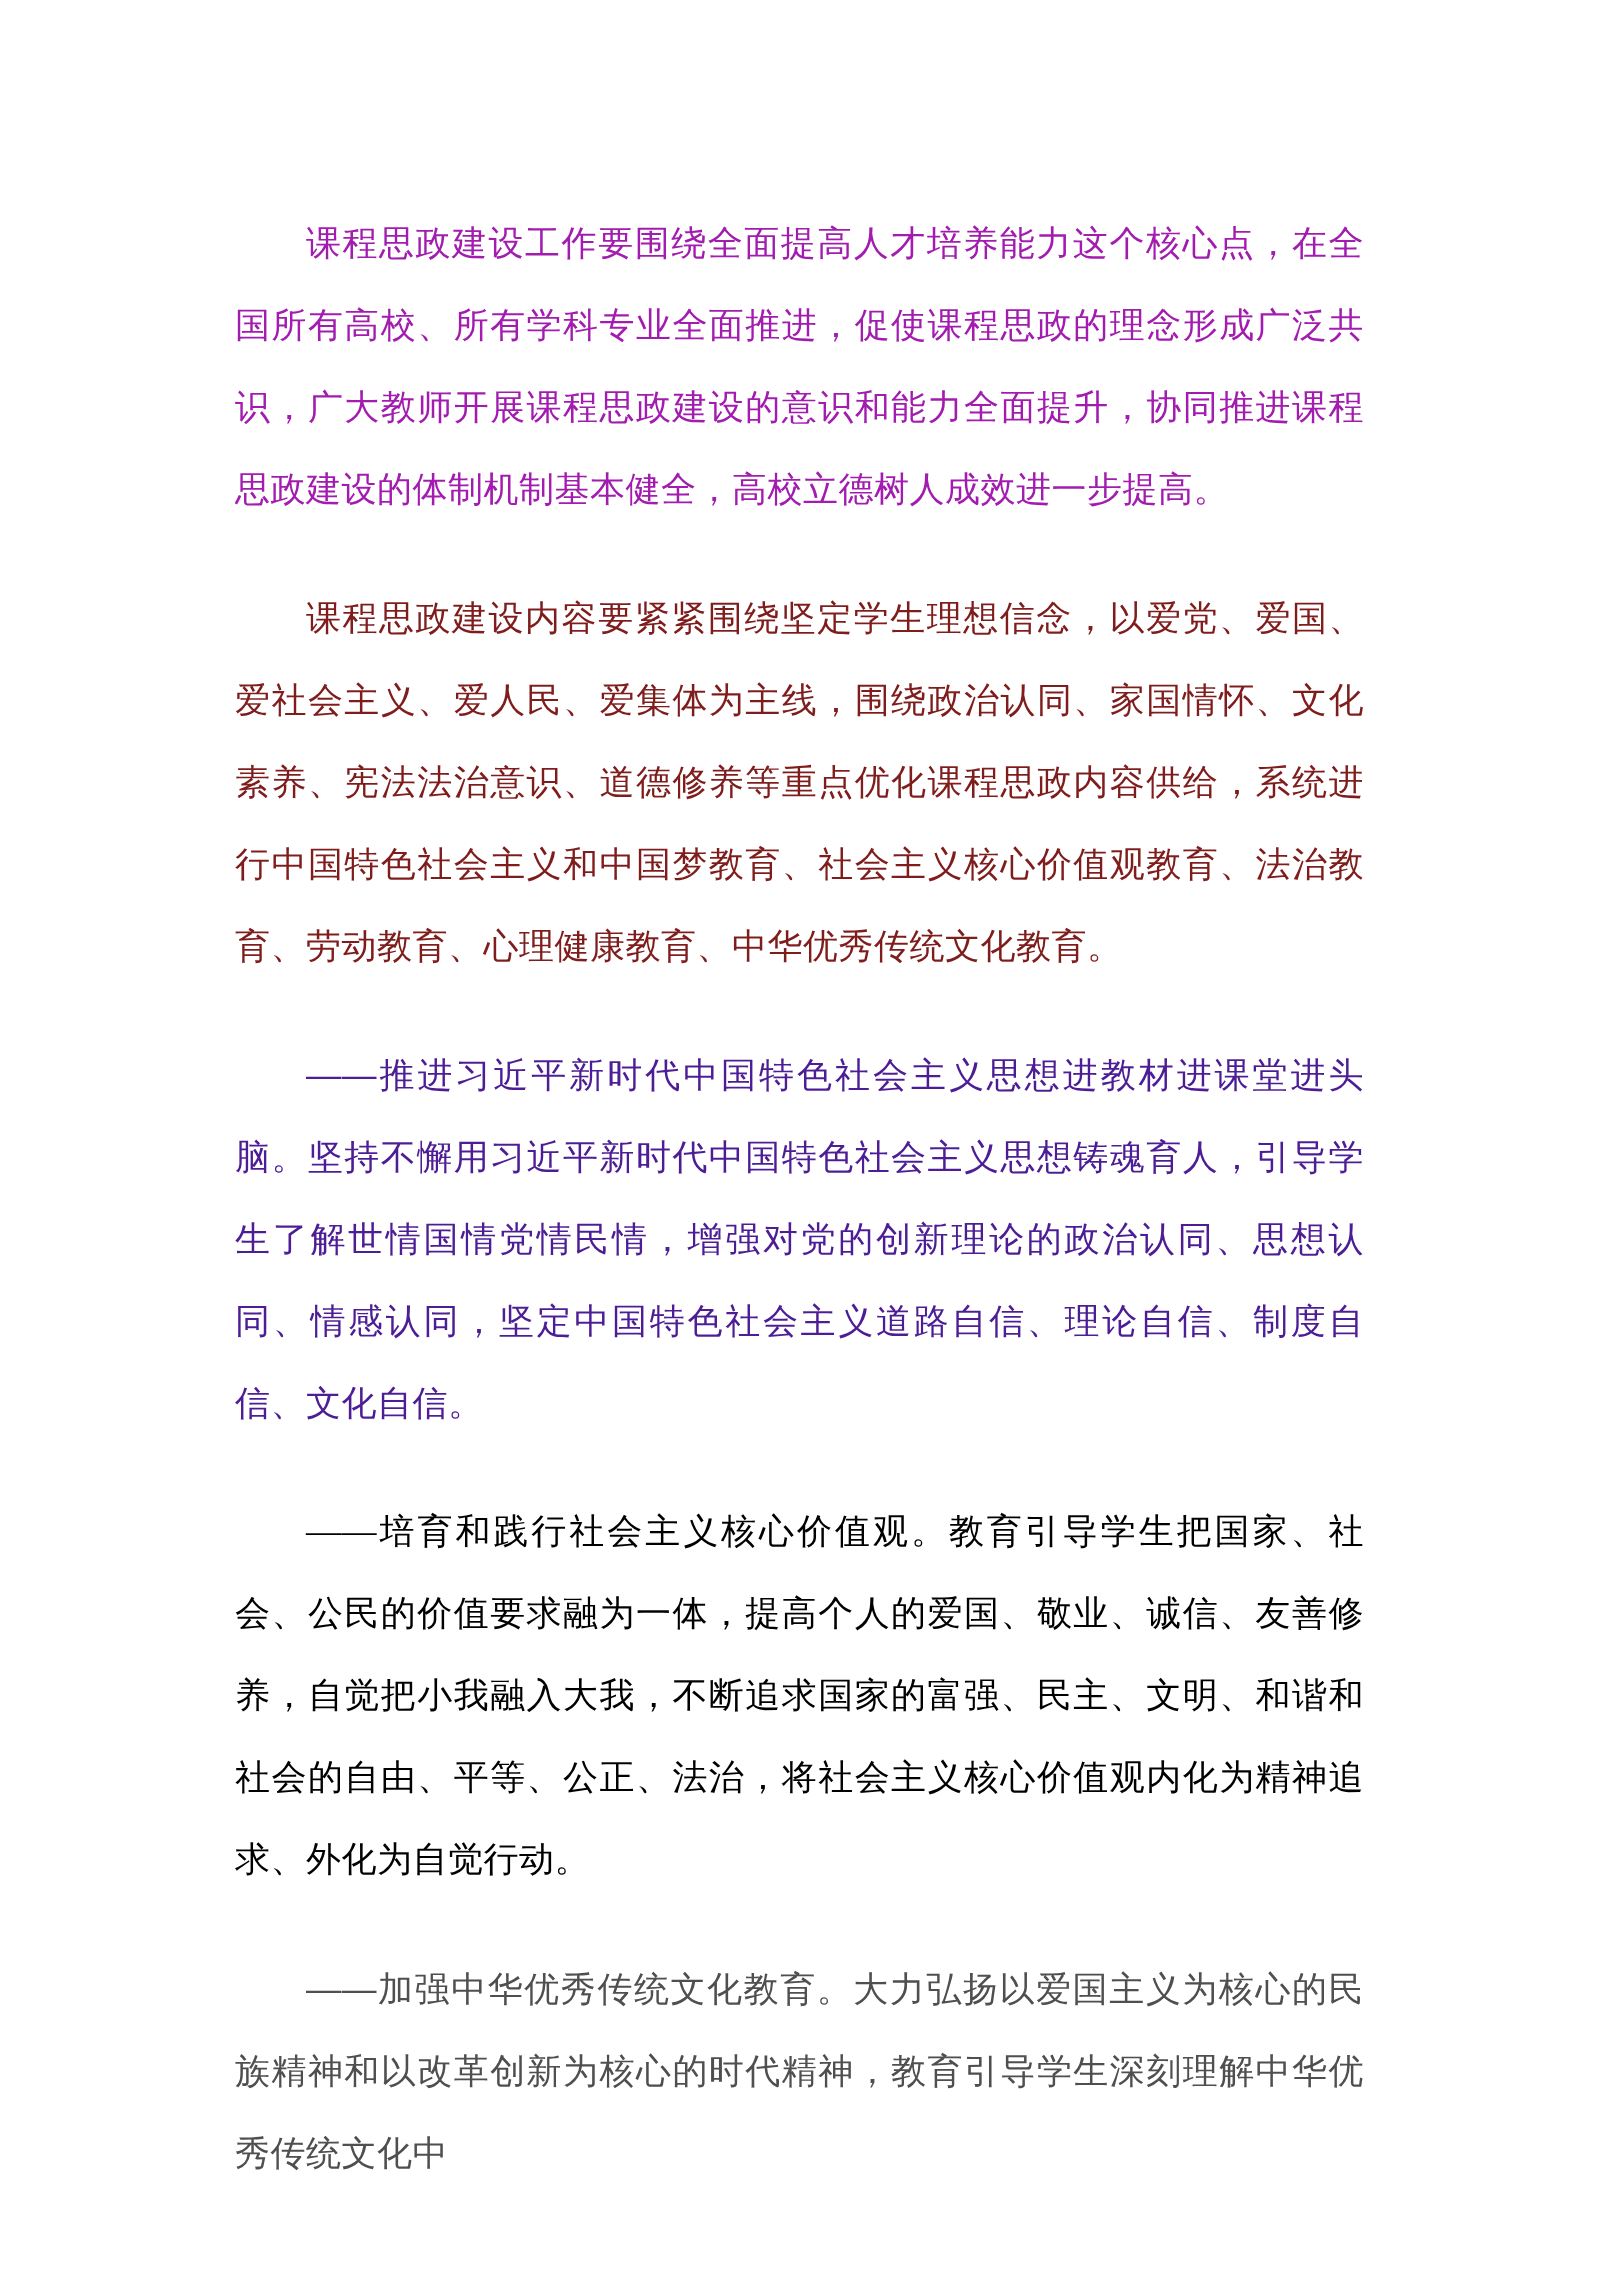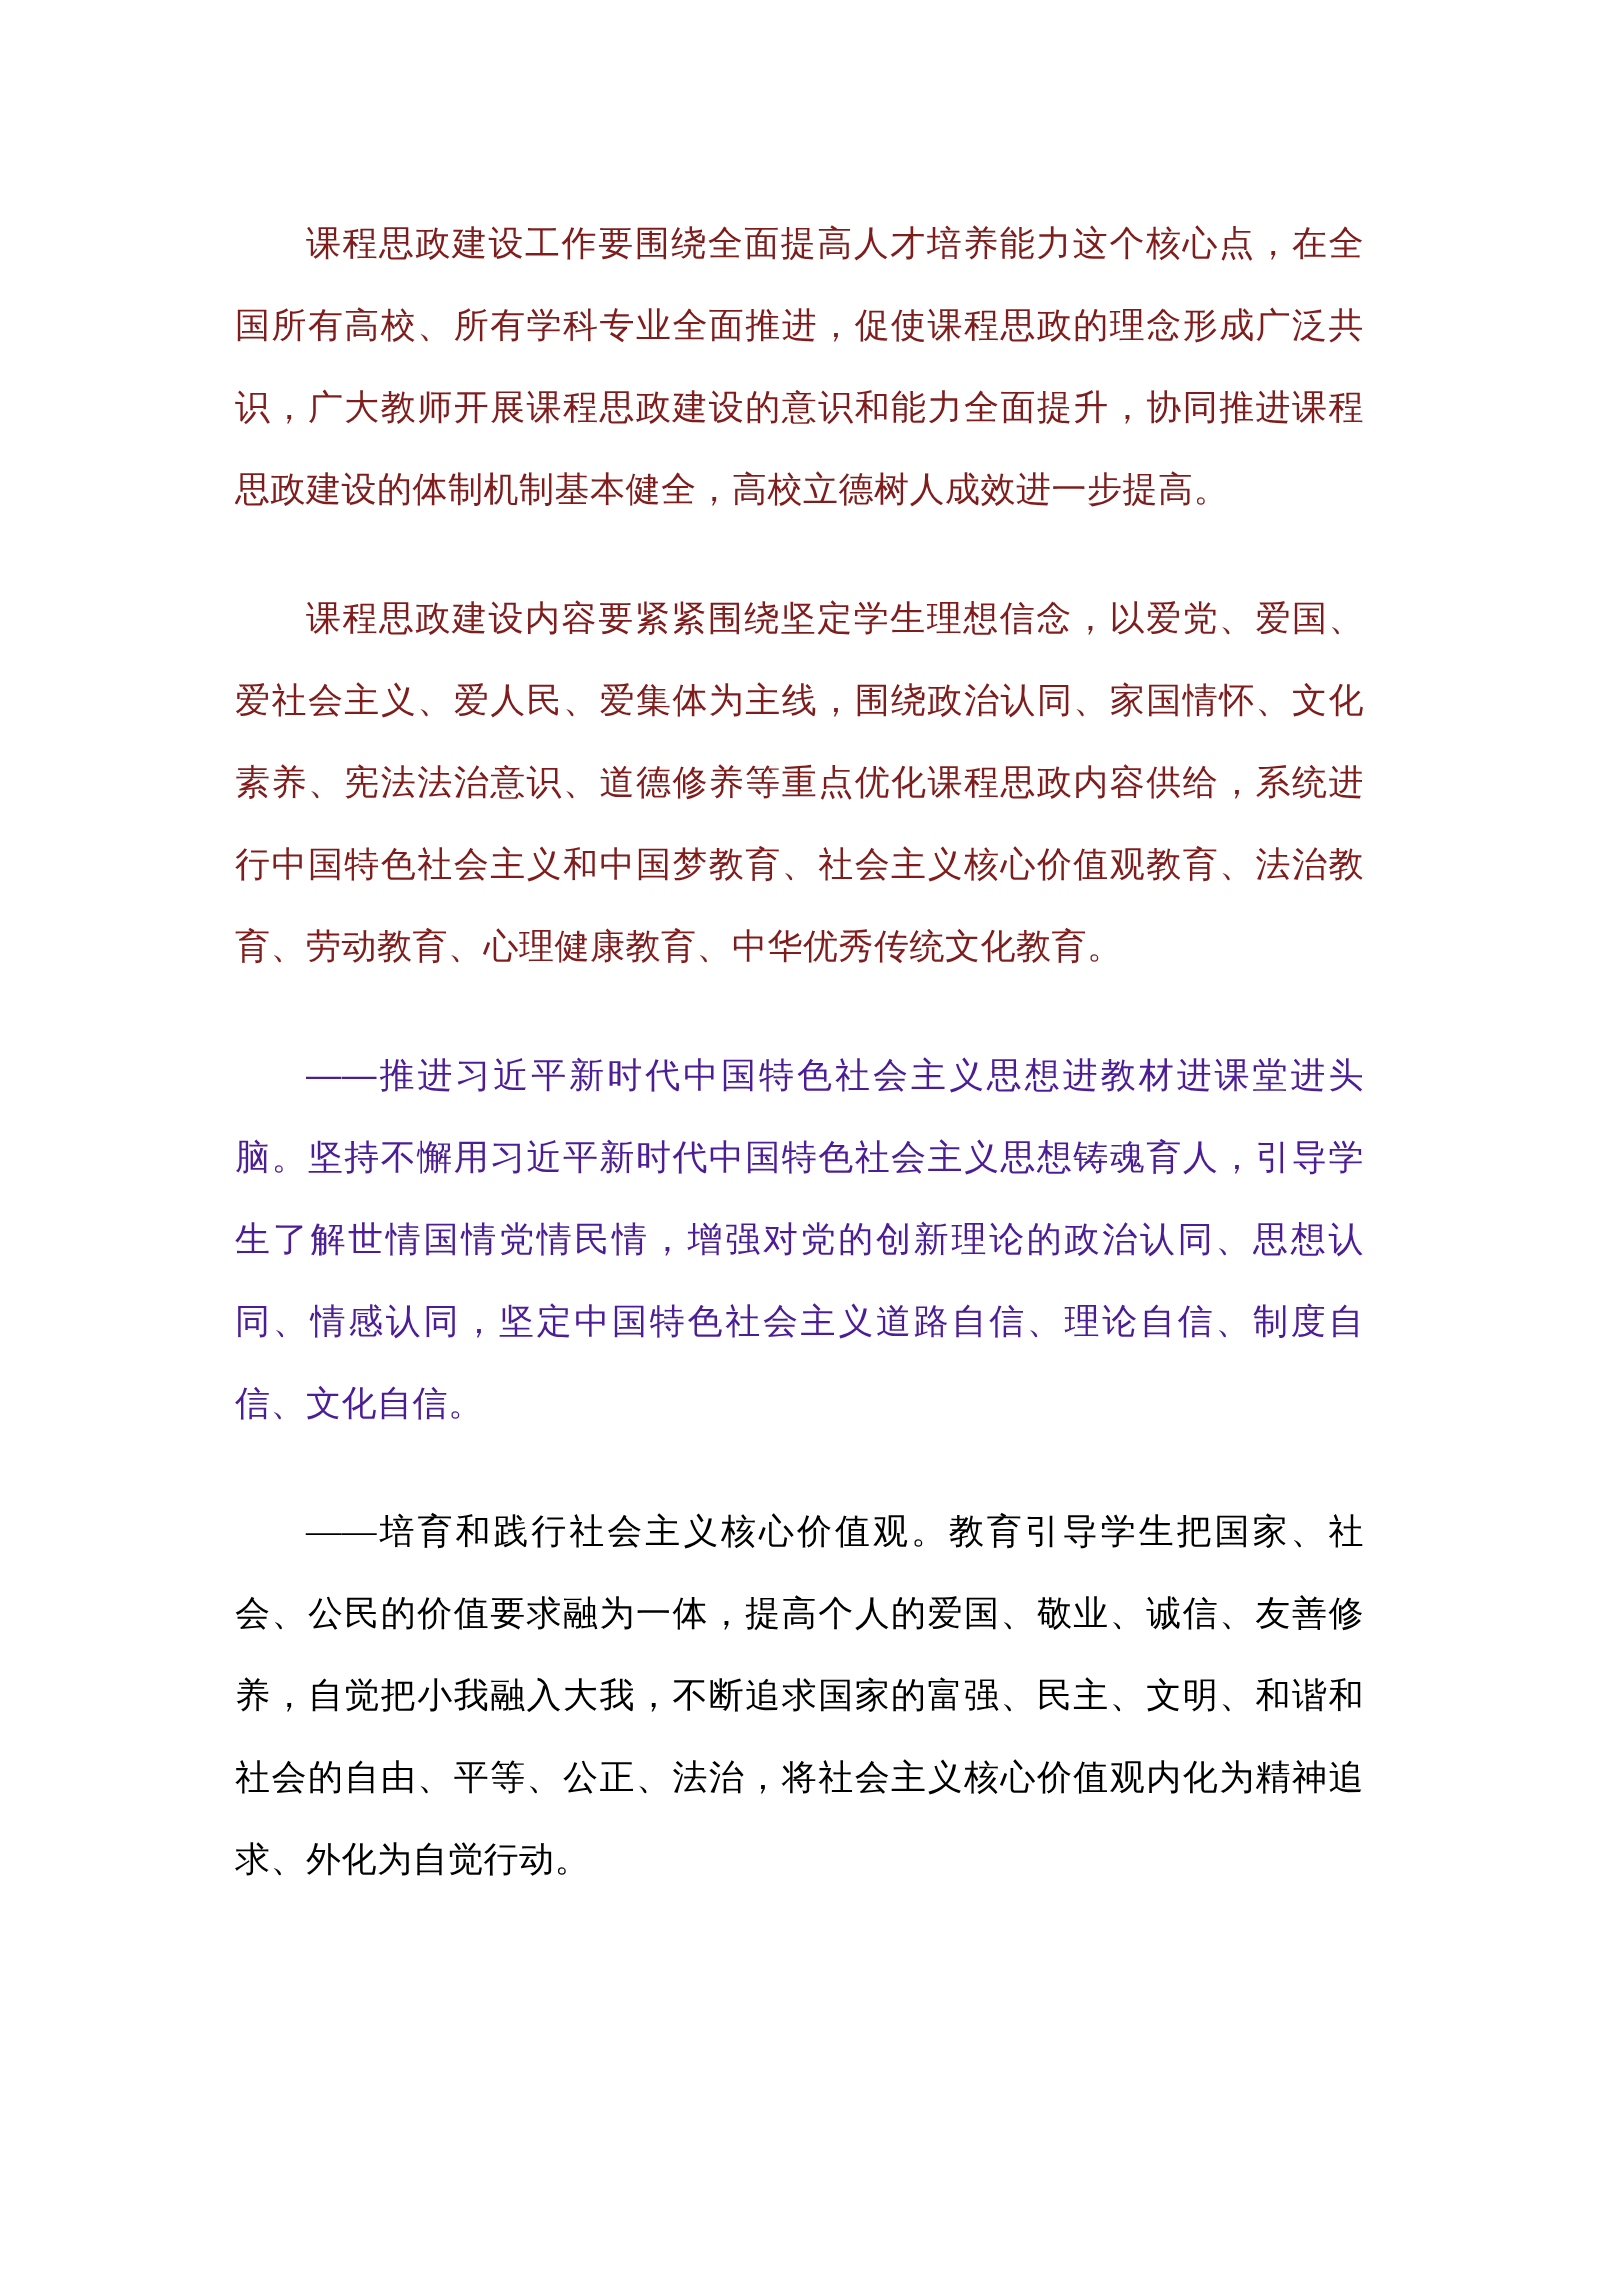--- a/index.html
+++ b/index.html
@@ -30,23 +30,24 @@
     letter-spacing: 0.5px;
     word-break: break-all;
   }
 </style>
 </head>
 <body>
 
 <div class="page" style="background: rgb(255, 255, 255);">
   <div class="content">
 
-      <p class="para" style="color: #7f1d1d;">课程思政建设工作要围绕全面提高人才培养能力这个核心点，在全国所有高校、所有学科专业全面推进，促使课程思政的理念形成广泛共识，广大教师开展课程思政建设的意识和能力全面提升，协同推进课程思政建设的体制机制基本健全，高校立德树人成效进一步提高。</p>
+      <p class="para" style="color: #a21caf;">课程思政建设工作要围绕全面提高人才培养能力这个核心点，在全国所有高校、所有学科专业全面推进，促使课程思政的理念形成广泛共识，广大教师开展课程思政建设的意识和能力全面提升，协同推进课程思政建设的体制机制基本健全，高校立德树人成效进一步提高。</p>
 
       <p class="para" style="color: #7f1d1d;">课程思政建设内容要紧紧围绕坚定学生理想信念，以爱党、爱国、爱社会主义、爱人民、爱集体为主线，围绕政治认同、家国情怀、文化素养、宪法法治意识、道德修养等重点优化课程思政内容供给，系统进行中国特色社会主义和中国梦教育、社会主义核心价值观教育、法治教育、劳动教育、心理健康教育、中华优秀传统文化教育。</p>
 
       <p class="para" style="color: #4c1d95;">——推进习近平新时代中国特色社会主义思想进教材进课堂进头脑。坚持不懈用习近平新时代中国特色社会主义思想铸魂育人，引导学生了解世情国情党情民情，增强对党的创新理论的政治认同、思想认同、情感认同，坚定中国特色社会主义道路自信、理论自信、制度自信、文化自信。</p>
 
       <p class="para" style="color: #000000; font-family: Liberation Serif, serif;">——培育和践行社会主义核心价值观。教育引导学生把国家、社会、公民的价值要求融为一体，提高个人的爱国、敬业、诚信、友善修养，自觉把小我融入大我，不断追求国家的富强、民主、文明、和谐和社会的自由、平等、公正、法治，将社会主义核心价值观内化为精神追求、外化为自觉行动。</p>
 
+      <p class="para" style="color: rgb(79, 79, 79);">——加强中华优秀传统文化教育。大力弘扬以爱国主义为核心的民族精神和以改革创新为核心的时代精神，教育引导学生深刻理解中华优秀传统文化中</p>
     </div>
 </div>
 
 
 </body></html>

